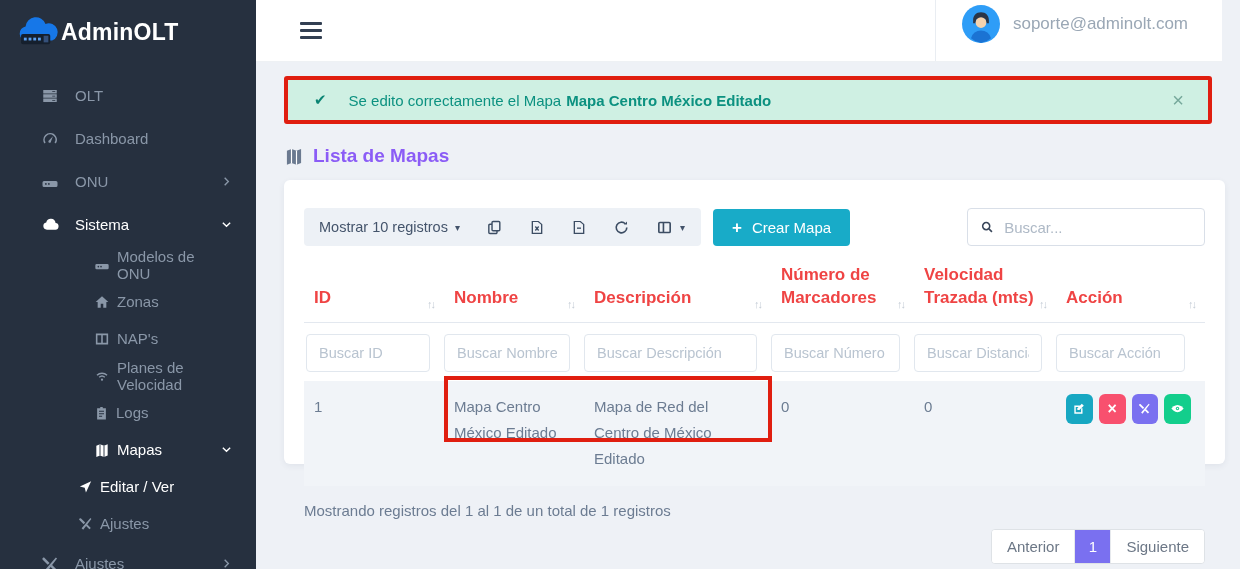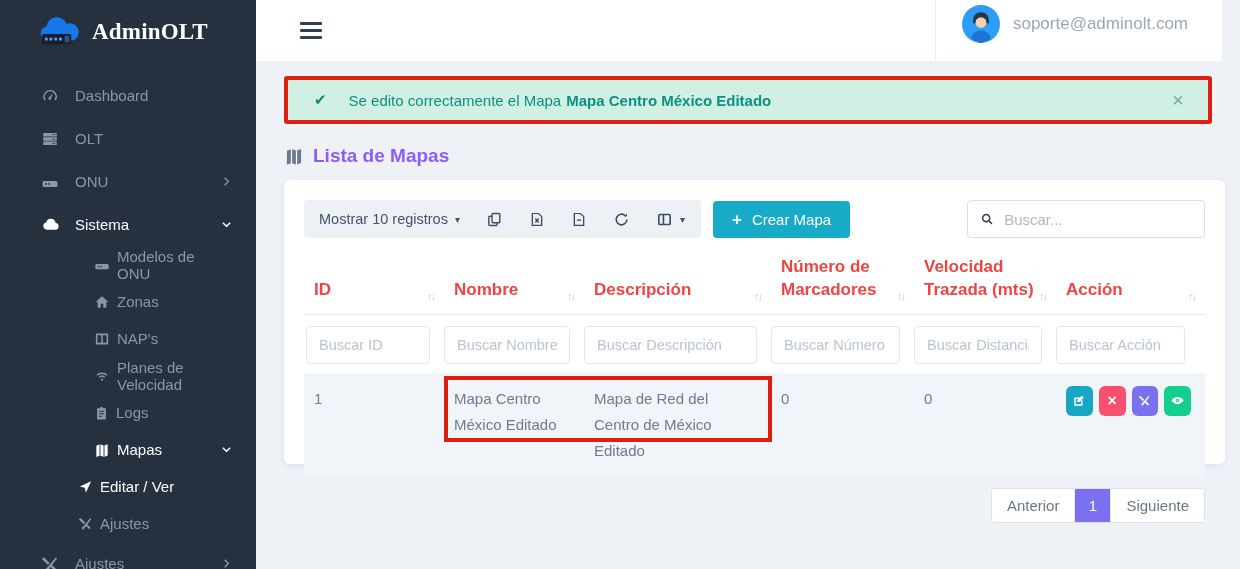--- a/index.html
+++ b/index.html
@@ -1,21 +1,21 @@
 <!DOCTYPE html>
 <html><head>
 <meta charset="utf-8">
 <style>
   * { margin:0; padding:0; box-sizing:border-box; }
   html,body { width:1240px; height:569px; overflow:hidden; font-family:"Liberation Sans",sans-serif; background:#eef1f6; }
   .app { display:flex; width:1240px; height:569px; }
 
   
   .sidebar { width:256px; min-width:256px; height:100%; background:#26303f; color:#8a97a8; overflow:hidden; }
-  .brand { height:64px; display:flex; align-items:center; padding-left:36px; gap:10px; cursor:pointer;font-family:Liberation Serif, serif; }
+  .brand { height:64px; display:flex; align-items:center; padding-left:15px; gap:0; cursor:pointer; }
   .brand-name { color:#fff; font-size:23px; font-weight:bold; letter-spacing:.2px; }
   nav { padding-top:10px; }
   .nav-item { height:43px; display:flex; align-items:center; padding:0 24px 0 40px; font-size:15px; cursor:pointer; }
   .nav-item .nico { width:20px; margin-right:15px; display:flex; justify-content:center; }
   .nav-item .chev { margin-left:auto; display:flex; }
   .sub-item { height:37px; display:flex; align-items:center; padding:0 24px 0 94px; font-size:15px; cursor:pointer; }
   .sub-item .nico { margin-right:7px; display:flex; }
   .sub-item .chev { margin-left:auto; display:flex; }
   .leaf-item { height:37px; display:flex; align-items:center; padding:0 28px 0 78px; font-size:15px; cursor:pointer; }
   .leaf-item .nico { margin-right:7px; display:flex; }
@@ -34,21 +34,21 @@
   .alert-annot { margin:14px 28px 0 28px; border:4px solid #e01e10; border-radius:3px; }
   .alert { background:#cff0e3; display:flex; align-items:center; height:40px; padding:0 24px 0 26px; color:#0c9180; font-size:15px; }
   .alert .chk { font-size:15px; margin-right:22px; color:#0b8473; }
   .alert b { margin-left:5px; font-weight:bold; }
   .alert-close { margin-left:auto; color:#76a89b; font-size:20px; cursor:pointer; line-height:1; }
 
   
   .page-title { margin:21px 0 0 28px; display:flex; align-items:center; gap:9px; color:#8b5cf6; font-size:19px; font-weight:bold; }
 
   
-  .card { margin:13px 15px 0 28px; background:#fff; border-radius:6px; box-shadow:0 2px 6px rgba(40,60,90,.07); padding:20px 20px 16px 20px; position:relative; height:284px; }
+  .card { margin:13px 15px 0 28px; background:#fff; border-radius:6px; box-shadow:0 2px 6px rgba(40,60,90,.07); padding:28px 20px 16px 20px; position:relative; height:284px; }
 
   .toolbar { display:flex; align-items:center; }
   .length-strip { background:#edf1f6; border-radius:4px; height:38px; display:flex; align-items:center; padding:0 16px 0 15px; width:397px; justify-content:space-between; color:#3c4d63; }
   .length-label { font-size:14.5px; color:#44546b; display:flex; align-items:center; gap:7px; cursor:pointer; }
   .caret { font-size:10px; color:#44546b; }
   .tool-ic { display:flex; align-items:center; cursor:pointer; color:#3c4d63; }
   .create-btn { margin-left:12px; background:#18abc8; border:none; color:#fff; height:37px; padding:0 19px; border-radius:4px; font-size:15px; display:flex; align-items:center; gap:10px; cursor:pointer; font-family:inherit; }
   .create-plus { font-size:17px; font-weight:bold; line-height:1; }
   .searchbox { margin-left:auto; width:238px; height:38px; border:1px solid #d9dfe8; border-radius:4px; display:flex; align-items:center; padding:0 12px; gap:10px; background:#fff; }
   .searchbox input { border:none; outline:none; width:100%; font-size:15px; color:#55657d; font-family:Liberation Sans, sans-serif; }
@@ -94,33 +94,33 @@
         <rect x="19" y="23" width="3" height="3" fill="#5ba0f0"></rect>
           <rect x="24" y="23" width="3" height="3" fill="#5ba0f0"></rect>
         <rect x="30" y="21" width="5" height="7" fill="#35507a"></rect>
       </svg>
       <span class="brand-name">AdminOLT</span>
     </div>
     <nav>
       <div class="nav-item">
         <span class="nico">
             <svg class="i" width="18" height="18" viewBox="0 0 24 24" fill="currentColor">
-              <path d="M12 4a9 9 0 0 0-9 9c0 1.8.5 3.5 1.4 4.9l1.8-1.1A7 7 0 1 1 18 16.8l1.8 1.1A9 9 0 0 0 12 4zm-1.2 9.6L16 8.3l-2.6 6.6a1.8 1.8 0 1 1-2.6-1.3z"></path>
-            </svg>
-          </span>
-        <span>Dashboard</span>
-      </div>
-      <div class="nav-item">
-        <span class="nico">
-            <svg class="i" width="18" height="18" viewBox="0 0 24 24" fill="currentColor">
               <path d="M3 4h18v4.6H3zM3 9.7h18v4.6H3zM3 15.4h18V20H3z"></path>
               <path d="M15 5.8h4v1h-4zM15 11.5h4v1h-4zM15 17.2h4v1h-4z" fill="#26303f"></path>
             </svg>
           </span>
         <span>OLT</span>
+      </div>
+      <div class="nav-item">
+        <span class="nico">
+            <svg class="i" width="18" height="18" viewBox="0 0 24 24" fill="currentColor">
+              <path d="M12 4a9 9 0 0 0-9 9c0 1.8.5 3.5 1.4 4.9l1.8-1.1A7 7 0 1 1 18 16.8l1.8 1.1A9 9 0 0 0 12 4zm-1.2 9.6L16 8.3l-2.6 6.6a1.8 1.8 0 1 1-2.6-1.3z"></path>
+            </svg>
+          </span>
+        <span>Dashboard</span>
       </div>
       <div class="nav-item">
         <span class="nico">
             <svg class="i" width="18" height="18" viewBox="0 0 24 24" fill="currentColor">
               <path d="M4 10.5h16a2 2 0 0 1 2 2v4a2 2 0 0 1-2 2H4a2 2 0 0 1-2-2v-4a2 2 0 0 1 2-2z"></path>
               <circle cx="6.5" cy="14.5" r="1.2" fill="#26303f"></circle>
               <circle cx="10.5" cy="14.5" r="1.2" fill="#26303f"></circle>
             </svg>
           </span>
         <span>ONU</span>
@@ -415,20 +415,21 @@
                       <circle cx="12" cy="12" r="2.7" fill="#13ce8c"></circle>
                       <circle cx="12" cy="12" r="1.1" fill="#fff"></circle>
                     </svg>
                   </button>
               </div>
             </td>
           </tr>
         </tbody>
       </table>
 
+      <div class="table-info">Mostrando registros del 1 al 1 de un total de 1 registros</div>
 
       <div class="pag-wrap">
         <div class="pagination">
           <button class="page-btn">Anterior</button>
           <button class="page-btn current">1</button>
           <button class="page-btn">Siguiente</button>
         </div>
       </div>
 
       <div class="row-annot"></div>

